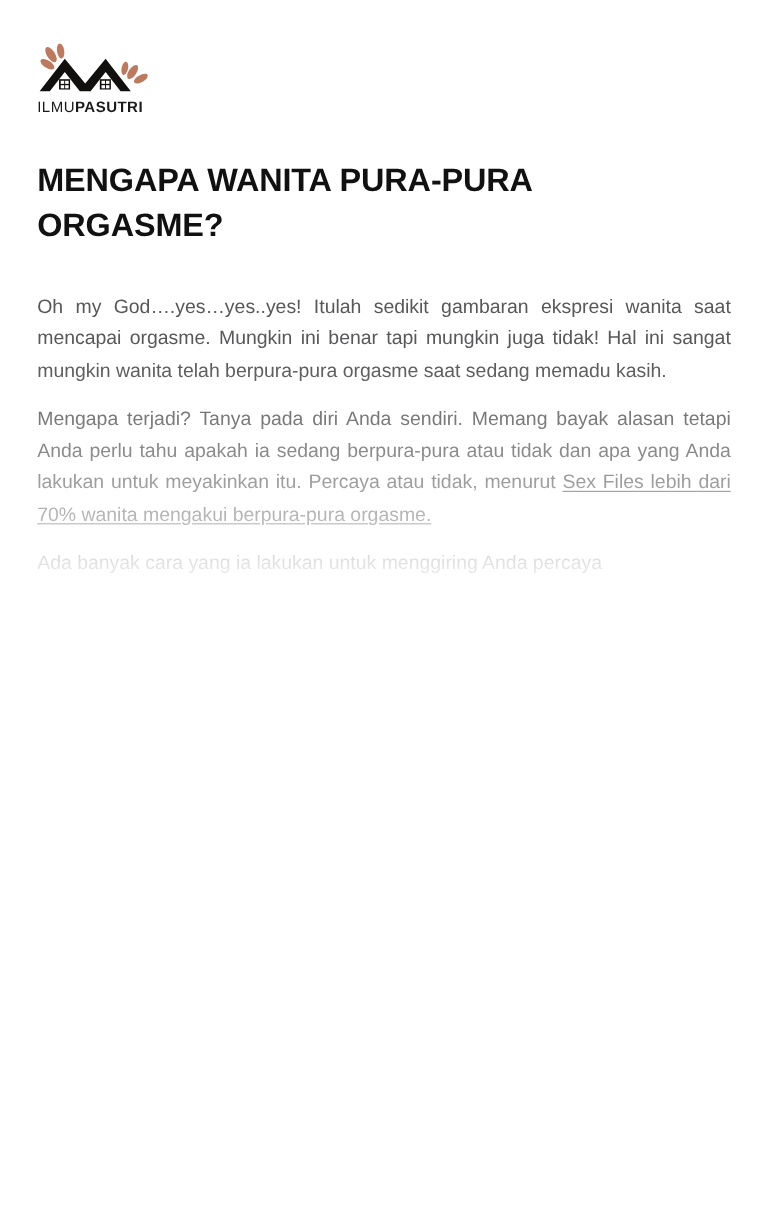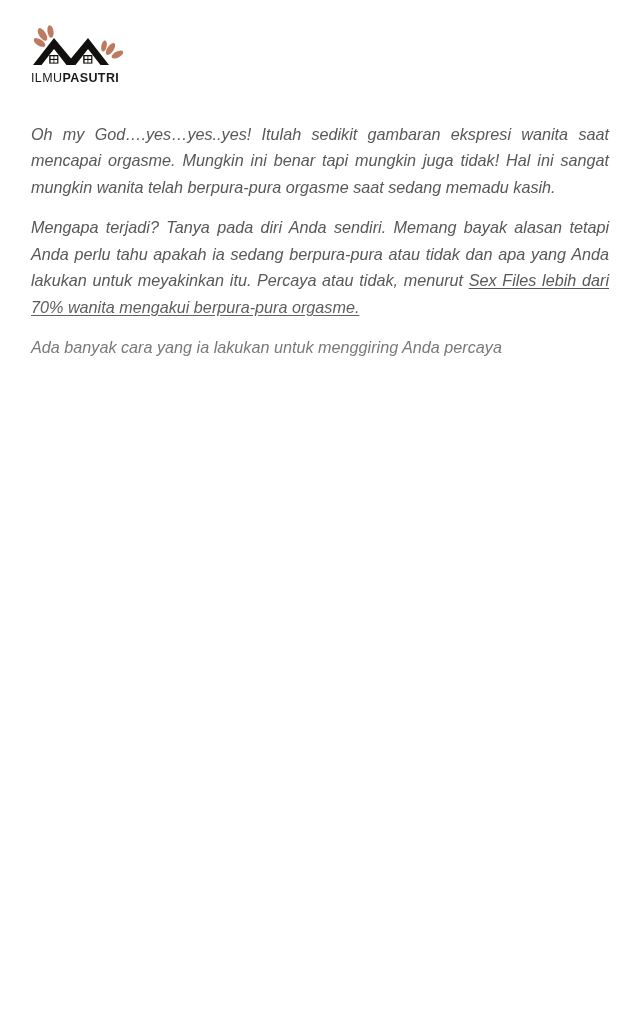--- a/index.html
+++ b/index.html
@@ -22,21 +22,21 @@
     height: 1021px;
     background: #ffffff;
   }
 
   
   #content {
     position: absolute;
     left: 0;
     top: 0;
     width: 640px;
-    padding-top: 25px;
+    padding-top: 36px;
     box-sizing: border-box;
     -webkit-mask-image: linear-gradient(to bottom,
         rgba(0,0,0,1) 0px,
         rgba(0,0,0,1) 300px,
         rgba(0,0,0,0.86) 335px,
         rgba(0,0,0,0.62) 395px,
         rgba(0,0,0,0.38) 440px,
         rgba(0,0,0,0.17) 470px,
         rgba(0,0,0,0.07) 492px,
         rgba(0,0,0,0.0) 512px);
@@ -87,21 +87,20 @@
     letter-spacing: -0.1px;
     max-width: 470px;
   }
 
   
   .body-copy {
     margin-left: 31px;
     margin-right: 31px;
     width: 578px;
     box-sizing: border-box;
-    font-style: italic;
   }
   p.para {
     margin: 0;
     padding: 0;
     text-align: justify;
     font-size: 16.2px;
     line-height: 26.8px;
     color: #58585a;
     font-weight: 400;
   }
@@ -152,20 +151,21 @@
           <rect x="53.6" y="35.0" width="2.9" height="2.6"></rect>
           <rect x="57.3" y="35.0" width="2.9" height="2.6"></rect>
         </g>
       </svg>
     </div>
 
     <div class="logo-wordmark">
       <span class="wm-light">ILMU</span><span class="wm-bold">PASUTRI</span>
     </div>
 
+    <h1 class="headline">MENGAPA WANITA PURA-PURA ORGASME?</h1>
 
     <div class="body-copy">
 
       <p class="para para-first">Oh my God….yes…yes..yes! Itulah sedikit gambaran ekspresi wanita saat mencapai orgasme. Mungkin ini benar tapi mungkin juga tidak! Hal ini sangat mungkin wanita telah berpura-pura orgasme saat sedang memadu kasih.</p>
 
       <p class="para"><span>Mengapa terjadi? Tanya pada diri Anda sendiri. Memang bayak alasan tetapi Anda perlu tahu apakah ia sedang berpura-pura atau tidak dan apa yang Anda lakukan untuk meyakinkan itu. Percaya atau tidak, menurut </span><a class="inline-link" href="#">Sex Files lebih dari 70% wanita mengakui berpura-pura orgasme.</a></p>
 
       <p class="para">Ada banyak cara yang ia lakukan untuk menggiring Anda percaya</p>
 
     </div>

